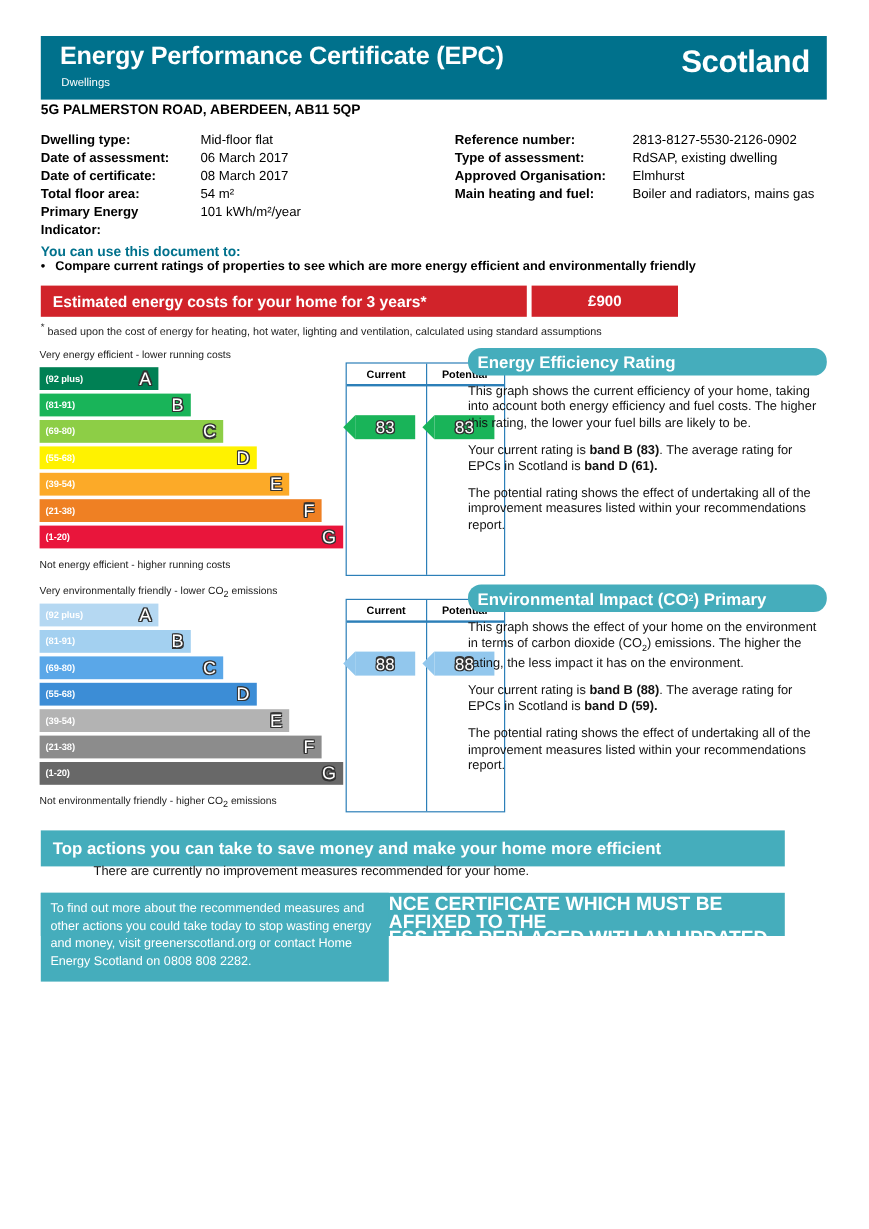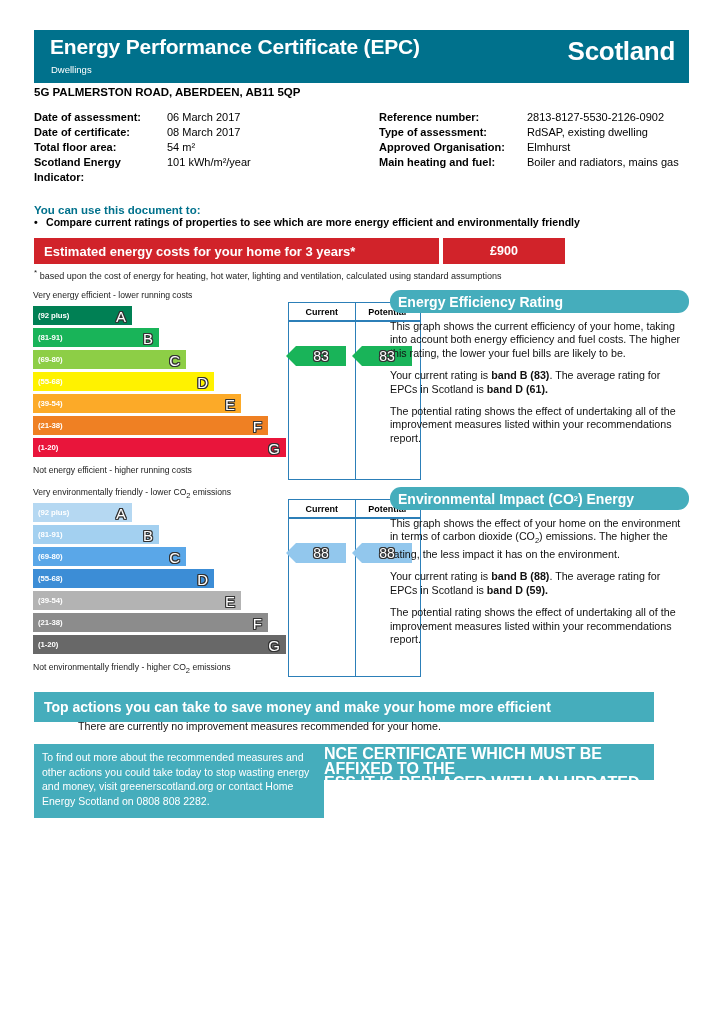--- a/index.html
+++ b/index.html
@@ -183,33 +183,37 @@
     <div class="hdr-title">Energy Performance Certificate (EPC)</div>
     <div class="hdr-sub">Dwellings</div>
     <div class="hdr-region">Scotland</div>
   </div>
 
   <div class="addr">5G PALMERSTON ROAD, ABERDEEN, AB11 5QP</div>
 
   <div class="details">
     <div class="det-col left" id="detLeft">
         <div class="det-row">
+          <div class="det-lbl">Dwelling type:</div>
+          <div class="det-val">Mid-floor flat</div>
+        </div>
+        <div class="det-row">
           <div class="det-lbl">Date of assessment:</div>
           <div class="det-val">06 March 2017</div>
         </div>
         <div class="det-row">
           <div class="det-lbl">Date of certificate:</div>
           <div class="det-val">08 March 2017</div>
         </div>
         <div class="det-row">
           <div class="det-lbl">Total floor area:</div>
           <div class="det-val">54 m²</div>
         </div>
         <div class="det-row">
-          <div class="det-lbl">Scotland Energy Indicator:</div>
+          <div class="det-lbl">Primary Energy Indicator:</div>
           <div class="det-val">101 kWh/m²/year</div>
         </div>
       </div>
     <div class="det-col right" id="detRight">
         <div class="det-row">
           <div class="det-lbl">Reference number:</div>
           <div class="det-val">2813-8127-5530-2126-0902</div>
         </div>
         <div class="det-row">
           <div class="det-lbl">Type of assessment:</div>
@@ -345,21 +349,21 @@
     <div class="panel-hd">Energy Efficiency Rating</div>
     <p class="first">This graph shows the current efficiency of your home, taking into account both energy efficiency and fuel costs. The higher this rating, the lower your fuel bills are likely to be.</p>
     <p><span>Your current rating is </span><b>band B (83)</b><span>. The average rating for EPCs in Scotland is </span><b>band D (61).</b></p>
     <p>The potential rating shows the effect of undertaking all of the improvement measures listed within your recommendations report.</p>
   </div>
 
   <div class="panel eir">
     <div class="panel-hd">
       <span>Environmental Impact (CO</span>
         <sub>2</sub>
-        <span>) Energy</span>
+        <span>) Primary</span>
     </div>
     <p class="first"><span>This graph shows the effect of your home on the environment in terms of carbon dioxide (CO</span><sub>2</sub><span>) emissions. The higher the rating, the less impact it has on the environment.</span></p>
     <p><span>Your current rating is </span><b>band B (88)</b><span>. The average rating for EPCs in Scotland is </span><b>band D (59).</b></p>
     <p>The potential rating shows the effect of undertaking all of the improvement measures listed within your recommendations report.</p>
   </div>
 
   <div class="actions-hd">Top actions you can take to save money and make your home more efficient</div>
   <div class="actions-txt">There are currently no improvement measures recommended for your home.</div>
 
   <div class="foot-back">

